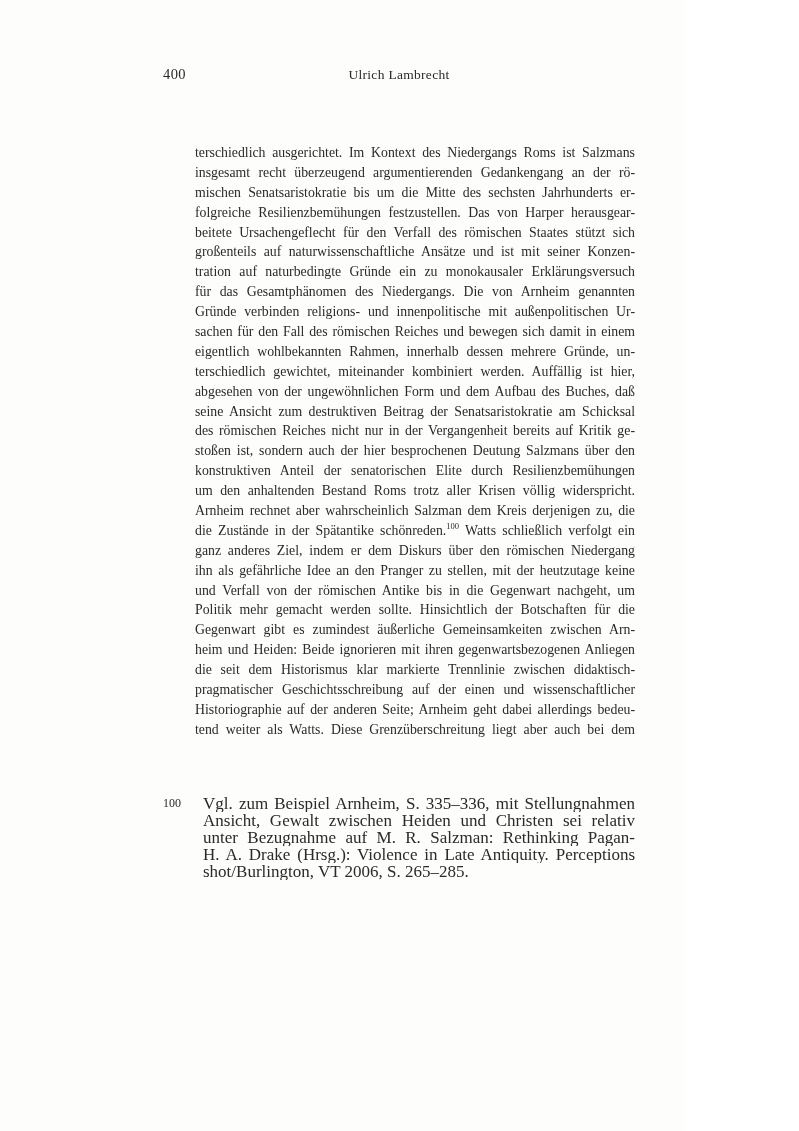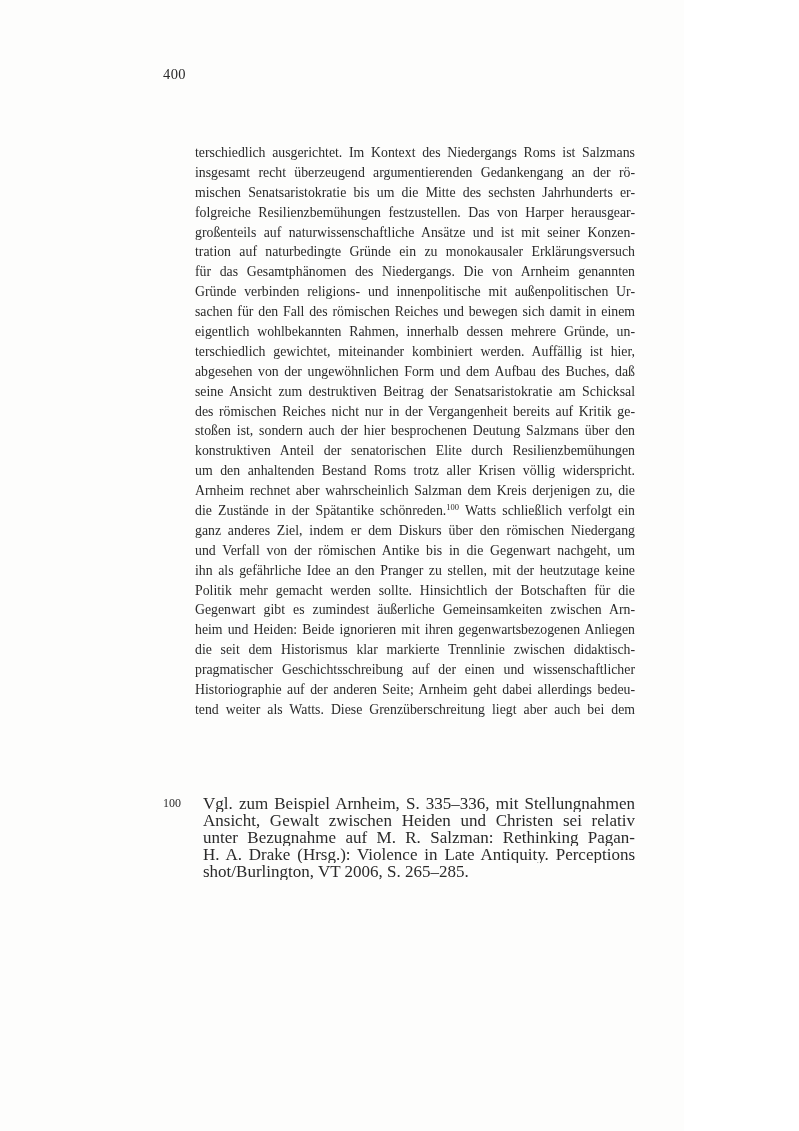--- a/index.html
+++ b/index.html
@@ -93,45 +93,47 @@
     text-align-last: left;
   }
 </style>
 </head>
 <body>
 
 <div class="page">
 
   <div class="page-header">
     <span class="page-number">400</span>
+    <span class="running-title">Ulrich Lambrecht</span>
   </div>
 
   <div class="body-text" id="body-lines">
       <div class="body-line"><span>terschiedlich ausgerichtet. Im Kontext des Niedergangs Roms ist Salzmans</span></div>
       <div class="body-line"><span>insgesamt recht überzeugend argumentierenden Gedankengang an der rö-</span></div>
       <div class="body-line"><span>mischen Senatsaristokratie bis um die Mitte des sechsten Jahrhunderts er-</span></div>
       <div class="body-line"><span>folgreiche Resilienzbemühungen festzustellen. Das von Harper herausgear-</span></div>
+      <div class="body-line"><span>beitete Ursachengeflecht für den Verfall des römischen Staates stützt sich</span></div>
       <div class="body-line"><span>großenteils auf naturwissenschaftliche Ansätze und ist mit seiner Konzen-</span></div>
       <div class="body-line"><span>tration auf naturbedingte Gründe ein zu monokausaler Erklärungsversuch</span></div>
       <div class="body-line"><span>für das Gesamtphänomen des Niedergangs. Die von Arnheim genannten</span></div>
       <div class="body-line"><span>Gründe verbinden religions- und innenpolitische mit außenpolitischen Ur-</span></div>
       <div class="body-line"><span>sachen für den Fall des römischen Reiches und bewegen sich damit in einem</span></div>
       <div class="body-line"><span>eigentlich wohlbekannten Rahmen, innerhalb dessen mehrere Gründe, un-</span></div>
       <div class="body-line"><span>terschiedlich gewichtet, miteinander kombiniert werden. Auffällig ist hier,</span></div>
       <div class="body-line"><span>abgesehen von der ungewöhnlichen Form und dem Aufbau des Buches, daß</span></div>
       <div class="body-line"><span>seine Ansicht zum destruktiven Beitrag der Senatsaristokratie am Schicksal</span></div>
       <div class="body-line"><span>des römischen Reiches nicht nur in der Vergangenheit bereits auf Kritik ge-</span></div>
       <div class="body-line"><span>stoßen ist, sondern auch der hier besprochenen Deutung Salzmans über den</span></div>
       <div class="body-line"><span>konstruktiven Anteil der senatorischen Elite durch Resilienzbemühungen</span></div>
       <div class="body-line"><span>um den anhaltenden Bestand Roms trotz aller Krisen völlig widerspricht.</span></div>
       <div class="body-line"><span>Arnheim rechnet aber wahrscheinlich Salzman dem Kreis derjenigen zu, die</span></div>
       <div class="body-line"><span>die Zustände in der Spätantike schönreden.</span><sup>100</sup><span> Watts schließlich verfolgt ein</span></div>
       <div class="body-line"><span>ganz anderes Ziel, indem er dem Diskurs über den römischen Niedergang</span></div>
+      <div class="body-line"><span>ihn als gefährliche Idee an den Pranger zu stellen, mit der heutzutage keine</span></div>
       <div class="body-line"><span>und Verfall von der römischen Antike bis in die Gegenwart nachgeht, um</span></div>
-      <div class="body-line"><span>ihn als gefährliche Idee an den Pranger zu stellen, mit der heutzutage keine</span></div>
       <div class="body-line"><span>Politik mehr gemacht werden sollte. Hinsichtlich der Botschaften für die</span></div>
       <div class="body-line"><span>Gegenwart gibt es zumindest äußerliche Gemeinsamkeiten zwischen Arn-</span></div>
       <div class="body-line"><span>heim und Heiden: Beide ignorieren mit ihren gegenwartsbezogenen Anliegen</span></div>
       <div class="body-line"><span>die seit dem Historismus klar markierte Trennlinie zwischen didaktisch-</span></div>
       <div class="body-line"><span>pragmatischer Geschichtsschreibung auf der einen und wissenschaftlicher</span></div>
       <div class="body-line"><span>Historiographie auf der anderen Seite; Arnheim geht dabei allerdings bedeu-</span></div>
       <div class="body-line"><span>tend weiter als Watts. Diese Grenzüberschreitung liegt aber auch bei dem</span></div>
     </div>
 
   <div class="footnote">

